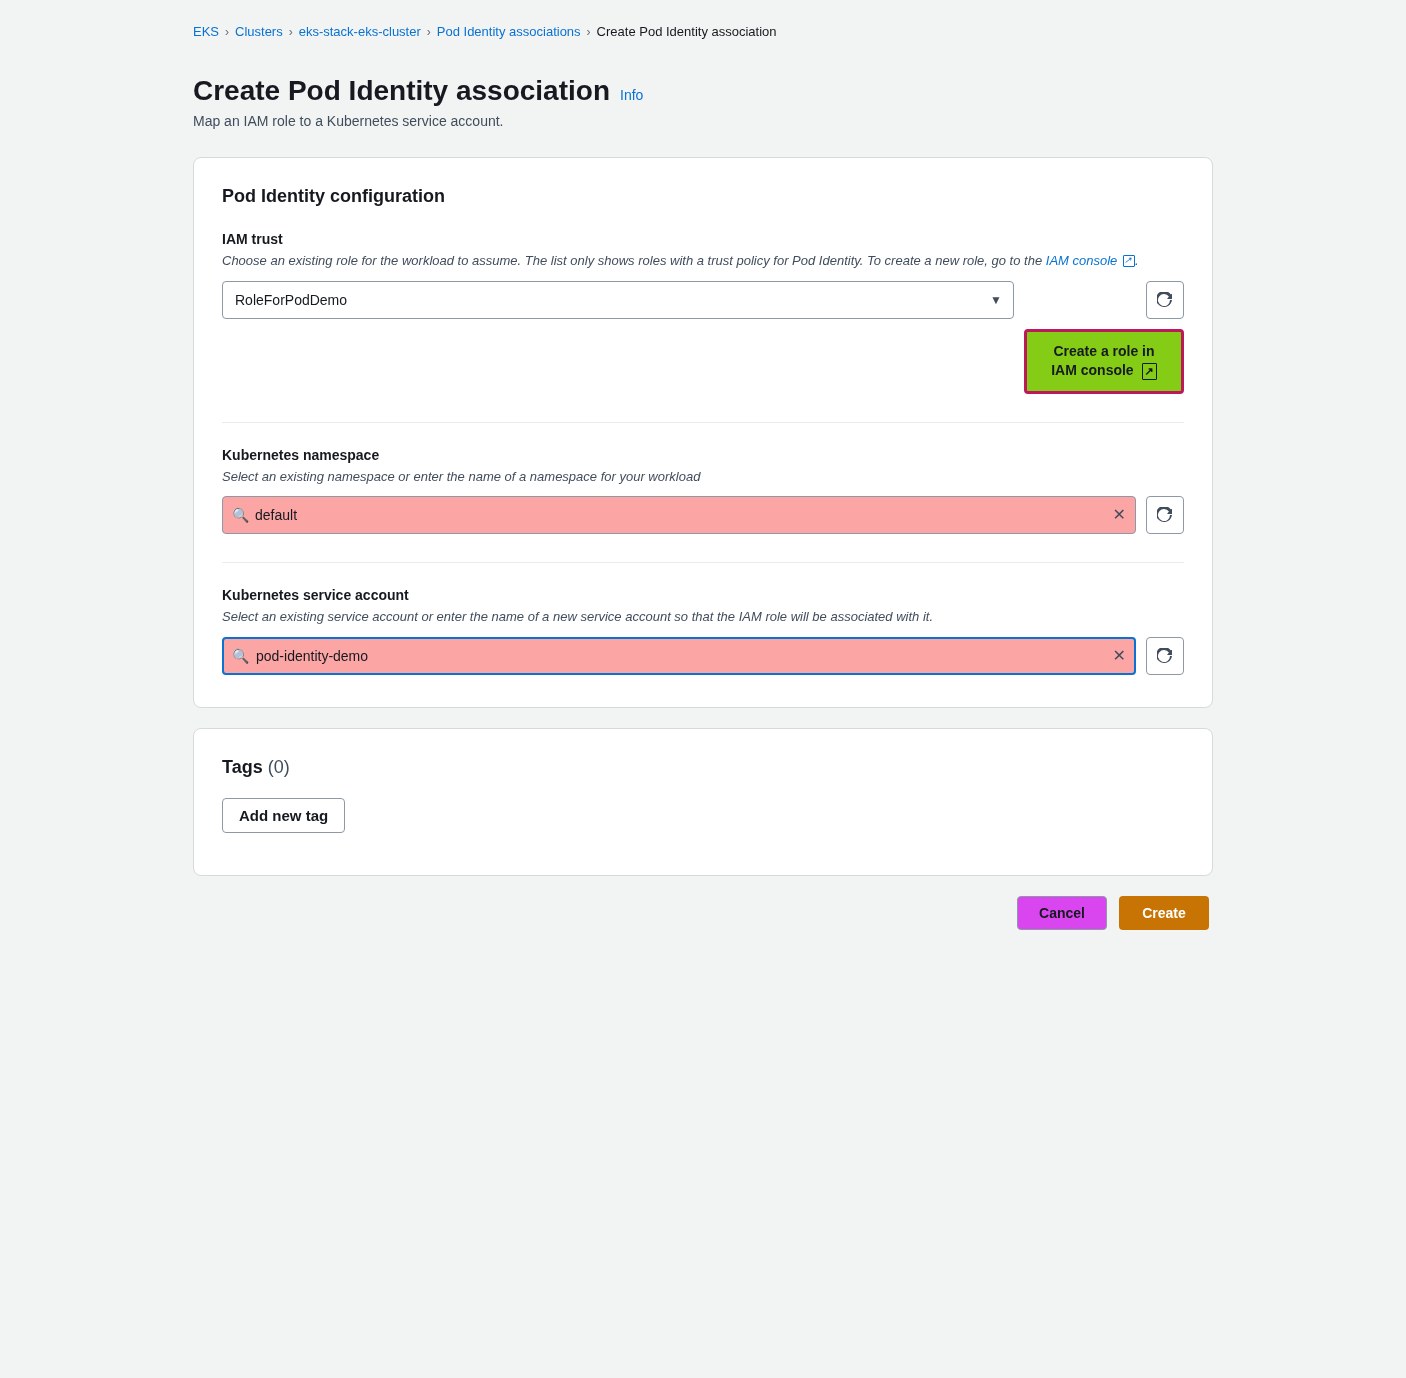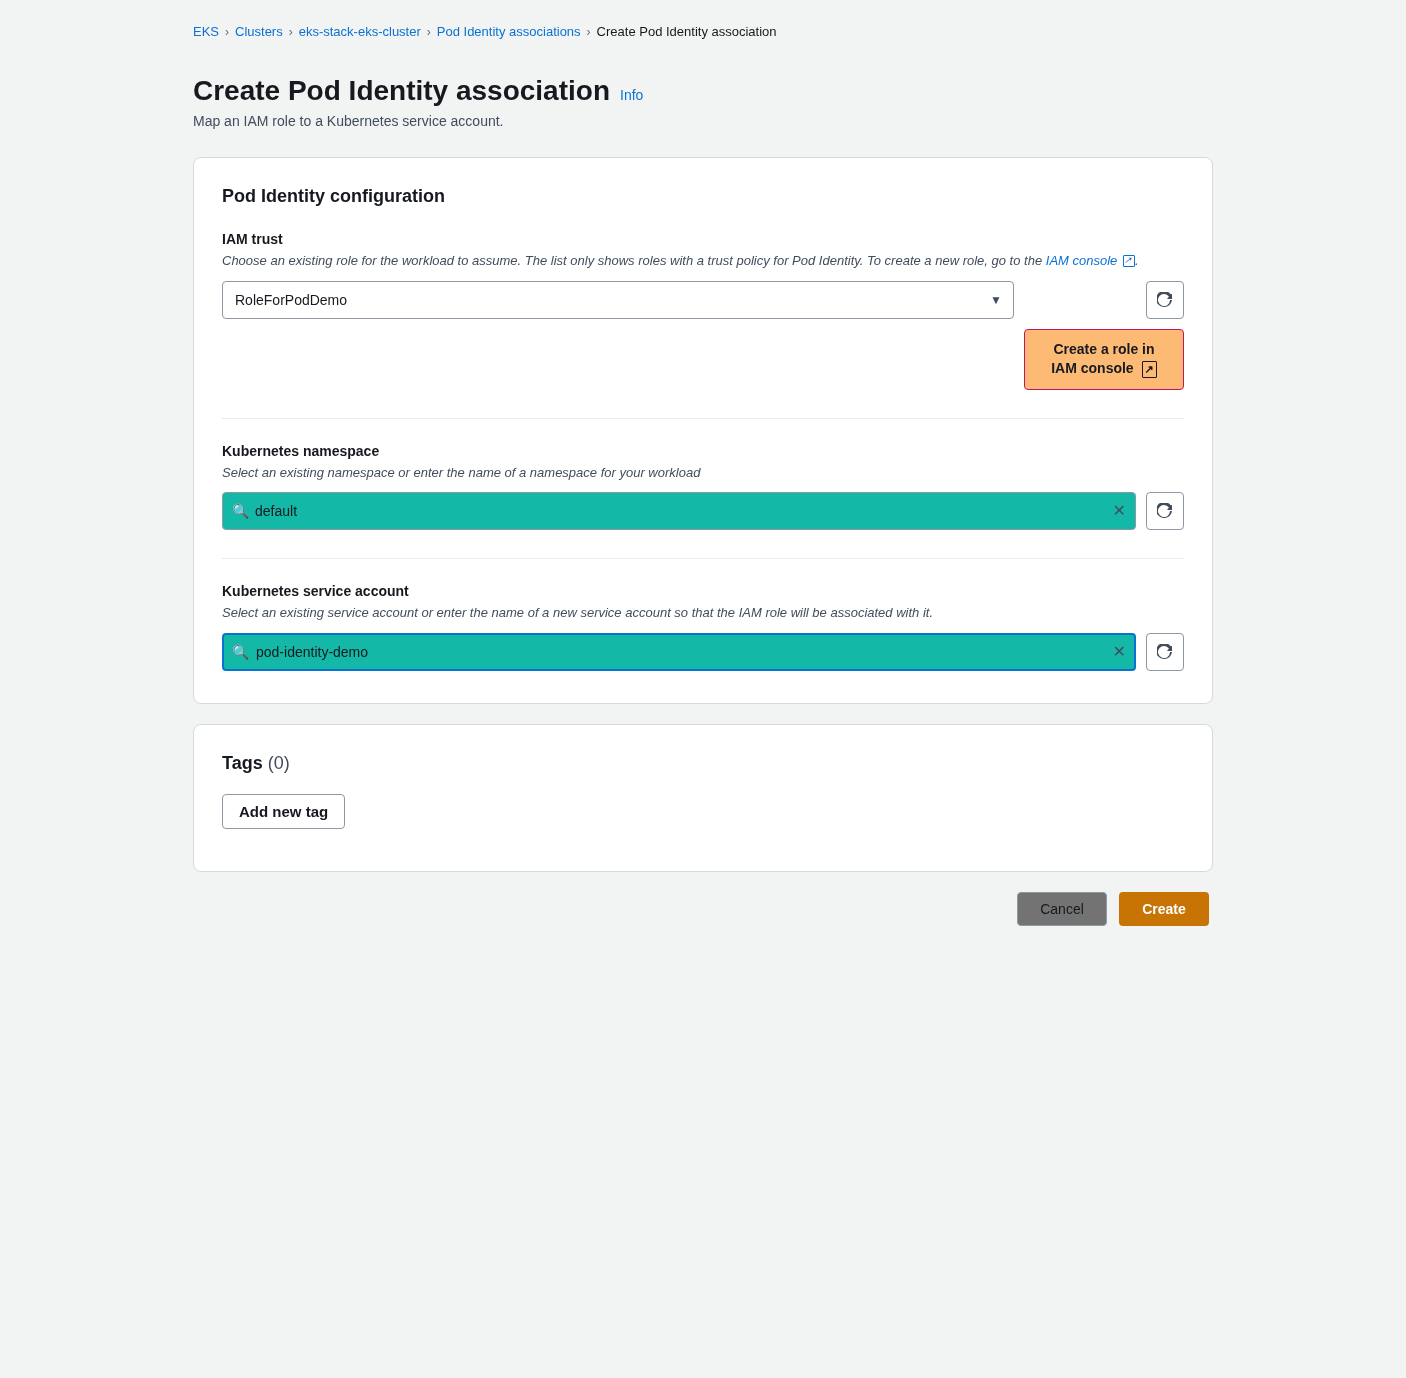--- a/index.html
+++ b/index.html
@@ -160,21 +160,21 @@
       font-size: 14px;
       pointer-events: none;
     }
     .search-input {
       width: 100%;
       padding: 8px 36px 8px 32px;
       border: 1px solid #8d99a5;
       border-radius: 4px;
       font-size: 14px;
       color: #16191f;
-      background: #14b8a6;
+      background: #fca5a5;
       height: 38px;
     }
     .search-input.active-border {
       border: 2px solid #0972d3;
       outline: none;
     }
     .clear-btn {
       position: absolute;
       right: 10px;
       top: 50%;
@@ -203,23 +203,23 @@
       flex-shrink: 0;
     }
     
     .iam-btn-area {
       display: flex;
       flex-direction: column;
       align-items: flex-end;
       gap: 10px;
     }
     .create-iam-btn {
-      border: 1px solid #be185d;
-      border-radius: 4px;
-      background: #fdba74;
+      border: 3px solid #be185d;
+      border-radius: 4px;
+      background: #84cc16;
       cursor: pointer;
       padding: 10px 16px;
       font-size: 14px;
       font-weight: 700;
       color: #16191f;
       white-space: nowrap;
       display: flex;
       align-items: center;
       gap: 6px;
       min-width: 160px;
@@ -260,25 +260,25 @@
     .footer-actions {
       display: flex;
       justify-content: flex-end;
       gap: 12px;
       margin-top: 8px;
       padding-right: 4px;
     }
     .cancel-btn {
       border: 1px solid #8d99a5;
       border-radius: 4px;
-      background: #737373;
+      background: #d946ef;
       cursor: pointer;
       padding: 8px 20px;
       font-size: 14px;
-      font-weight: 400;
+      font-weight: 700;
       color: #16191f;
       min-width: 90px;
     }
     .create-btn {
       border: none;
       border-radius: 4px;
       background: #c77405;
       cursor: pointer;
       padding: 8px 20px;
       font-size: 14px;

